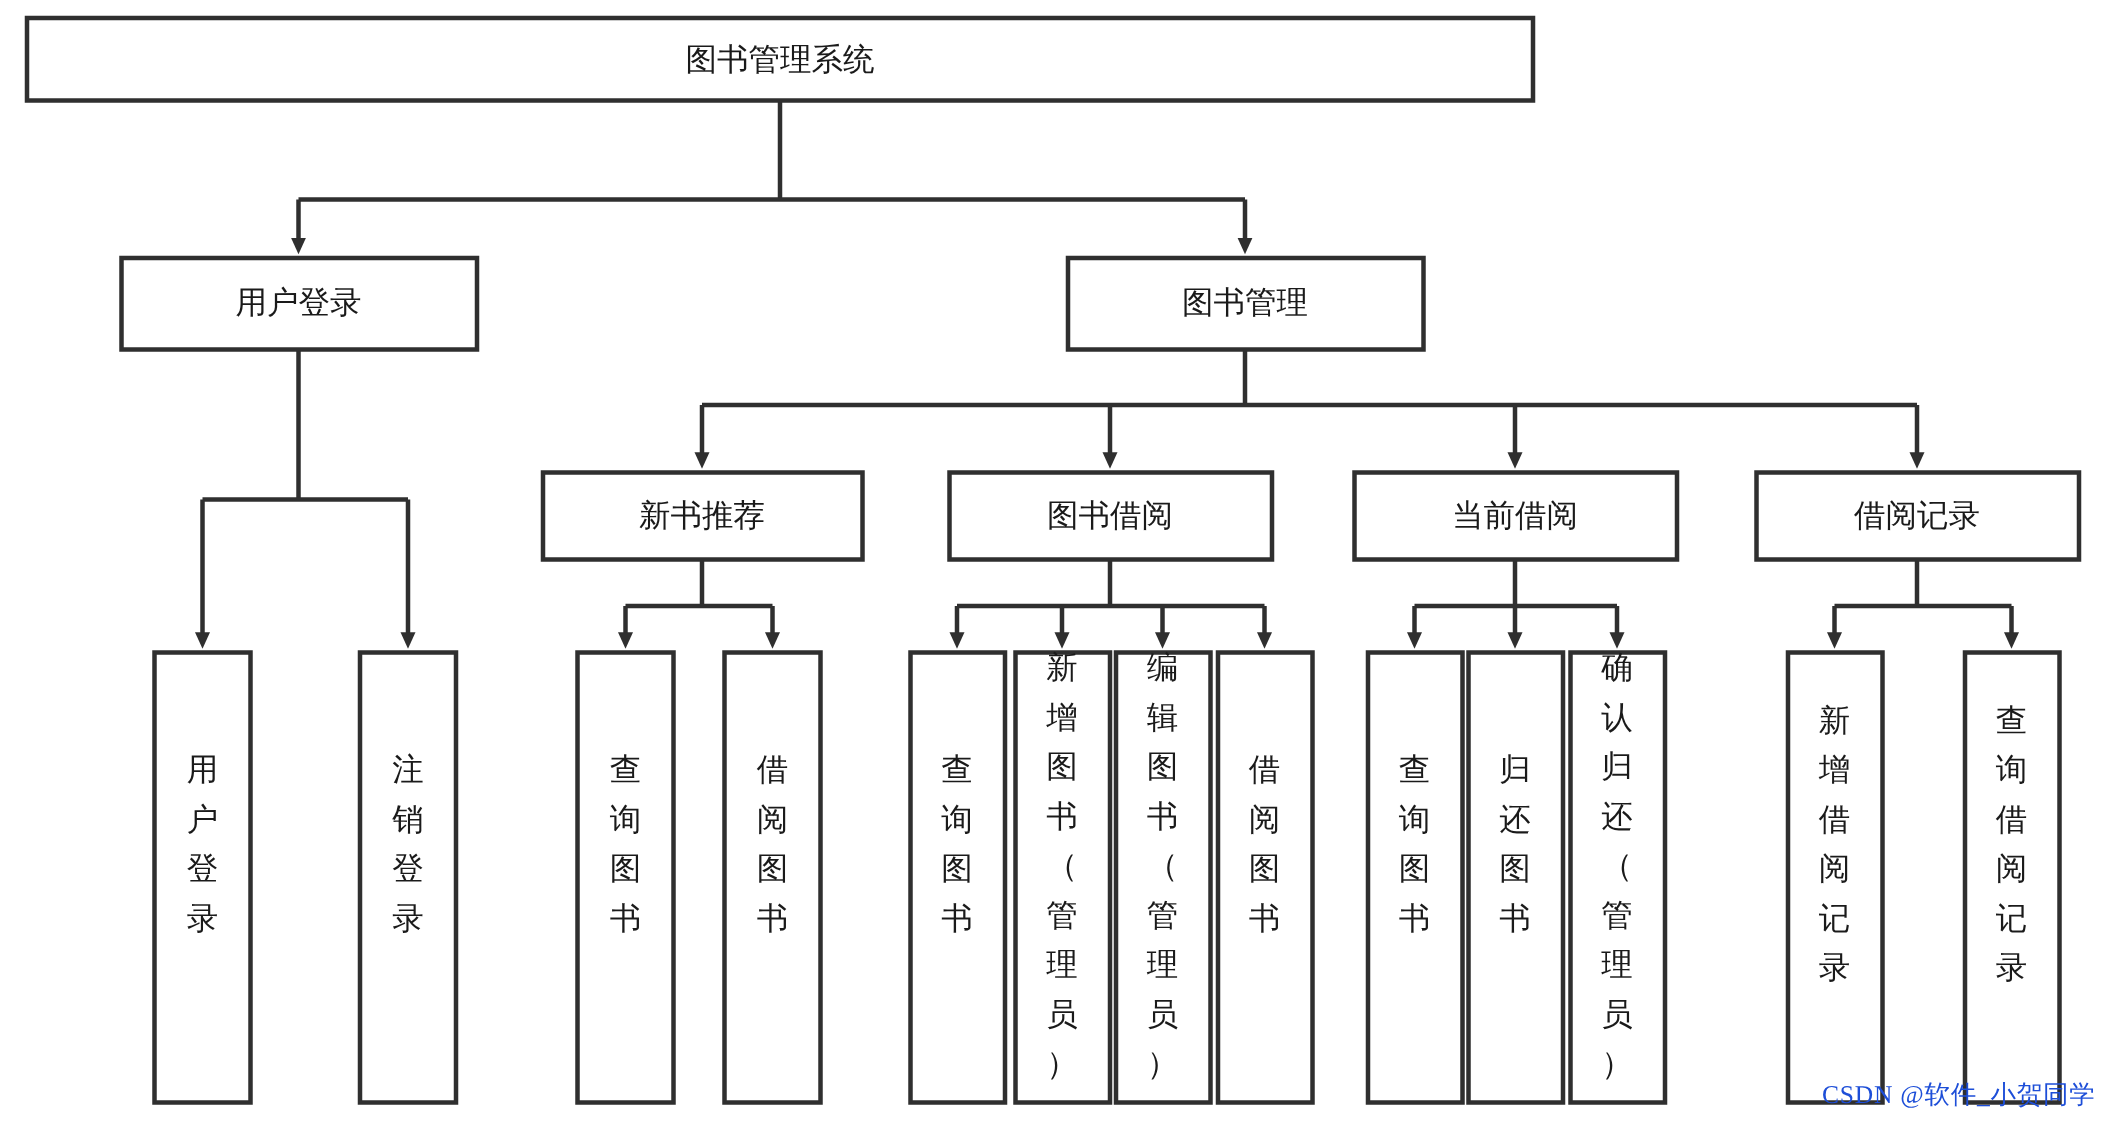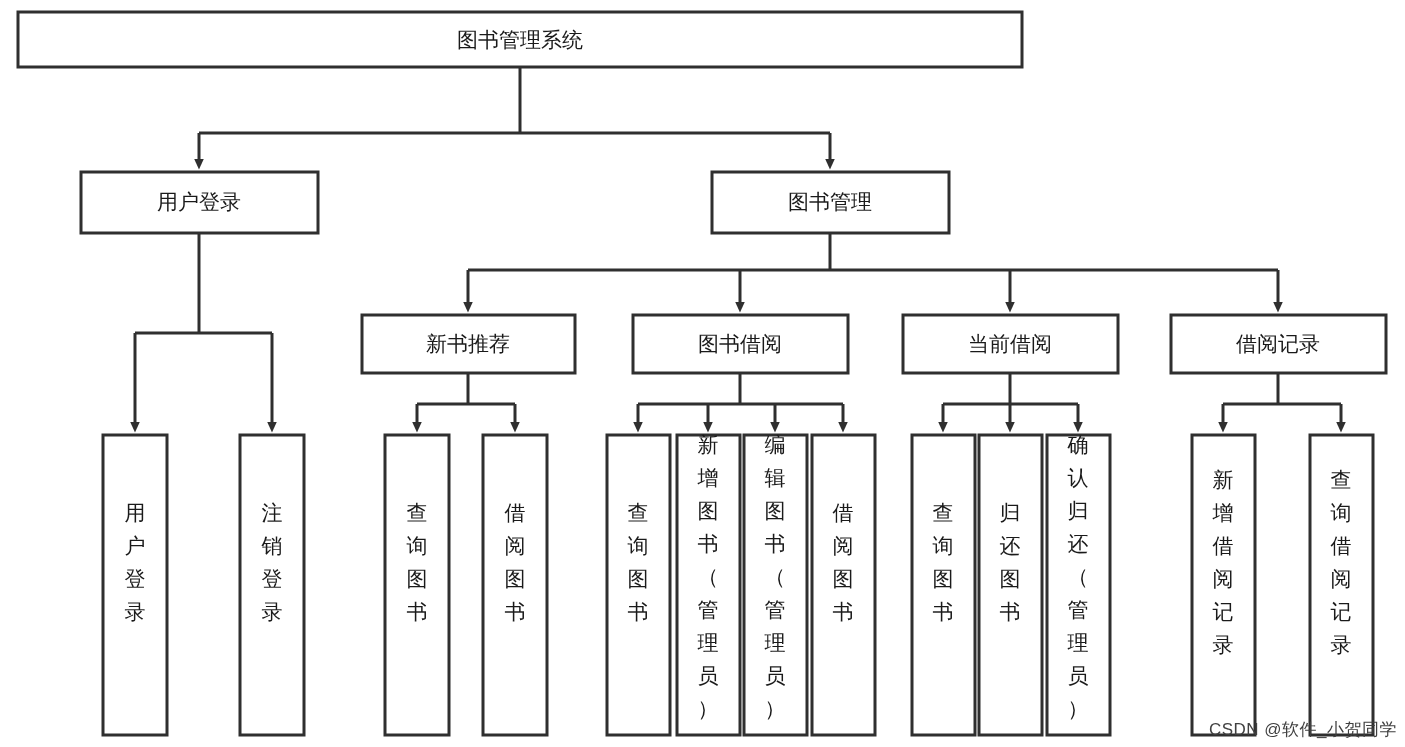--- a/index.html
+++ b/index.html
@@ -43,23 +43,23 @@
     fill: none;
   }
   .arrow-head {
     fill: #2f2f2f;
     stroke: none;
   }
   .watermark {
     position: absolute;
     right: 8px;
     bottom: 6px;
-    font-family: Liberation Sans, sans-serif;
+    font-family: Liberation Serif, serif;
     font-size: 17px;
-    color: #404040;
+    color: #1d4ed8;
     white-space: nowrap;
     letter-spacing: 0.5px;
     pointer-events: none;
   }
 </style>
 </head>
 <body>
 
 <svg id="diagram" viewBox="0 0 1405 747" xmlns="http://www.w3.org/2000/svg">
 

